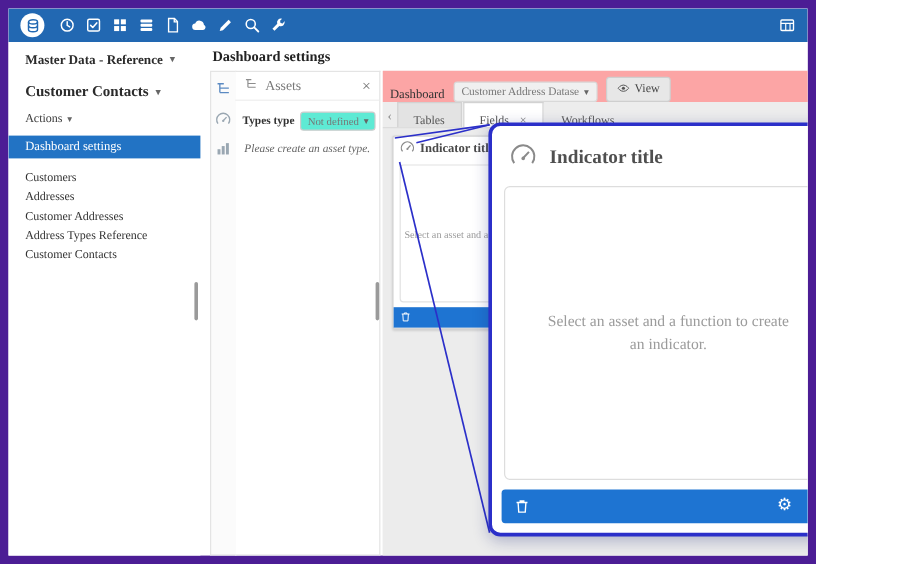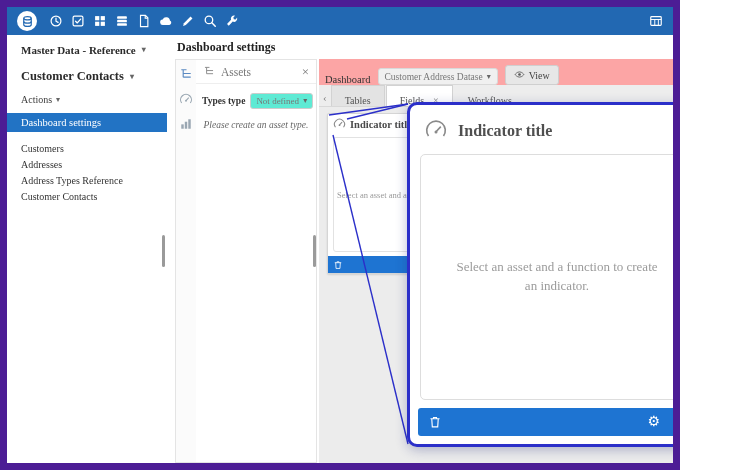--- a/index.html
+++ b/index.html
@@ -189,20 +189,21 @@
     <div class="actions-row">
       <span>Actions</span>
       <span class="caret">▾</span>
     </div>
     <div class="nav-selected">
       <span>Dashboard settings</span>
     </div>
     <nav class="sidebar-list">
       <div class="sb-item">Customers</div>
       <div class="sb-item">Addresses</div>
+      <div class="sb-item">Customer Addresses</div>
       <div class="sb-item">Address Types Reference</div>
       <div class="sb-item">Customer Contacts</div>
     </nav>
   </aside>
   <div class="scroll-thumb" style="left:155px;top:228px;height:32px"></div>
 
   <div class="main-header">
     <h1 class="page-title">Dashboard settings</h1>
     <div class="win-controls">
       <span>

